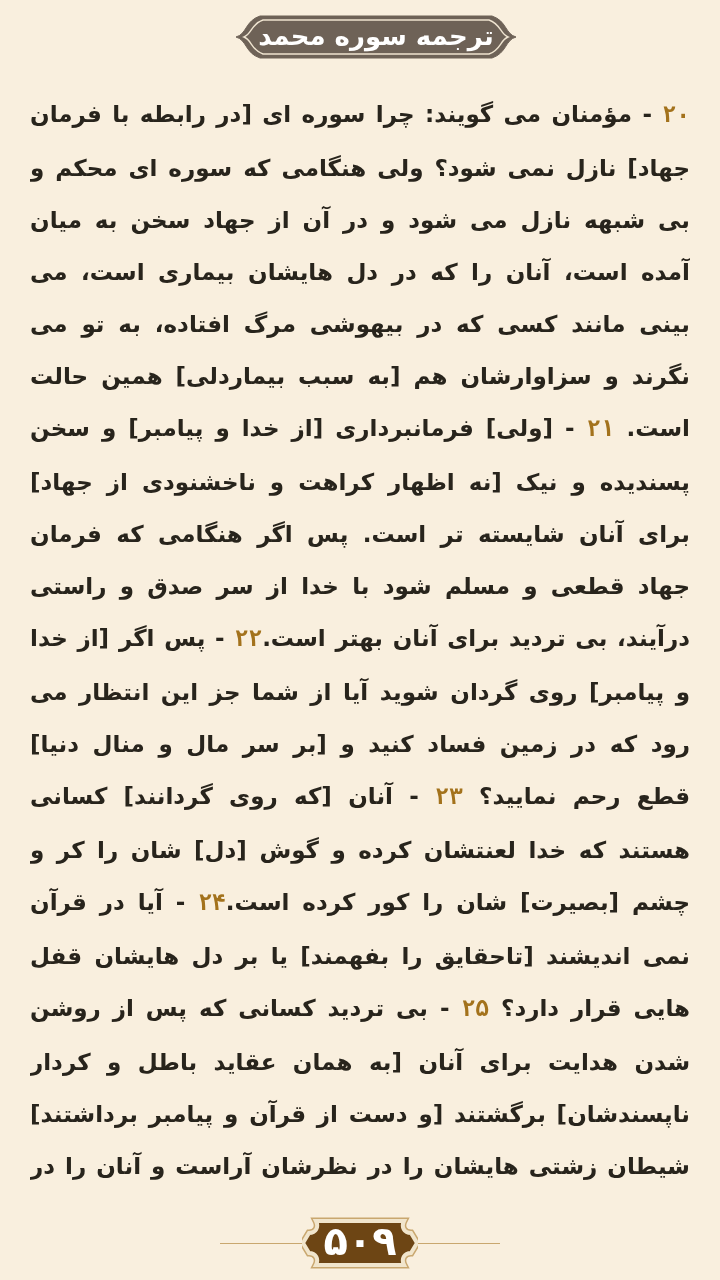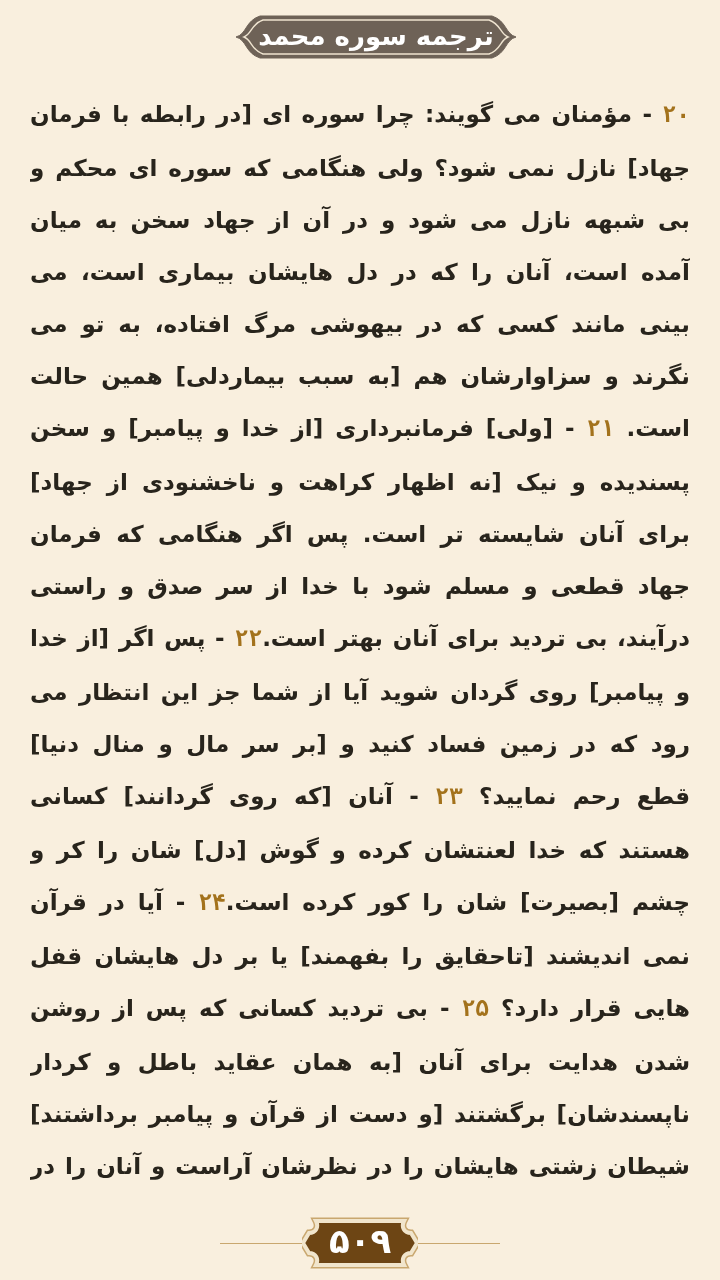--- a/index.html
+++ b/index.html
@@ -70,21 +70,21 @@
   .badge-wrap{
     position:absolute;
     left:302px;top:3px;
     width:116px;height:52px;
   }
   .badge-wrap svg{position:absolute;inset:0;}
   .badge-num{
     position:absolute;inset:0;
     display:flex;align-items:center;justify-content:center;
     color:#ffffff;
-    font-size:34px;
+    font-size:40px;
     font-weight:bold;
     padding-bottom:4px;
     letter-spacing:2px;
   }
 </style>
 </head>
 <body>
 
 <div class="page">
 

